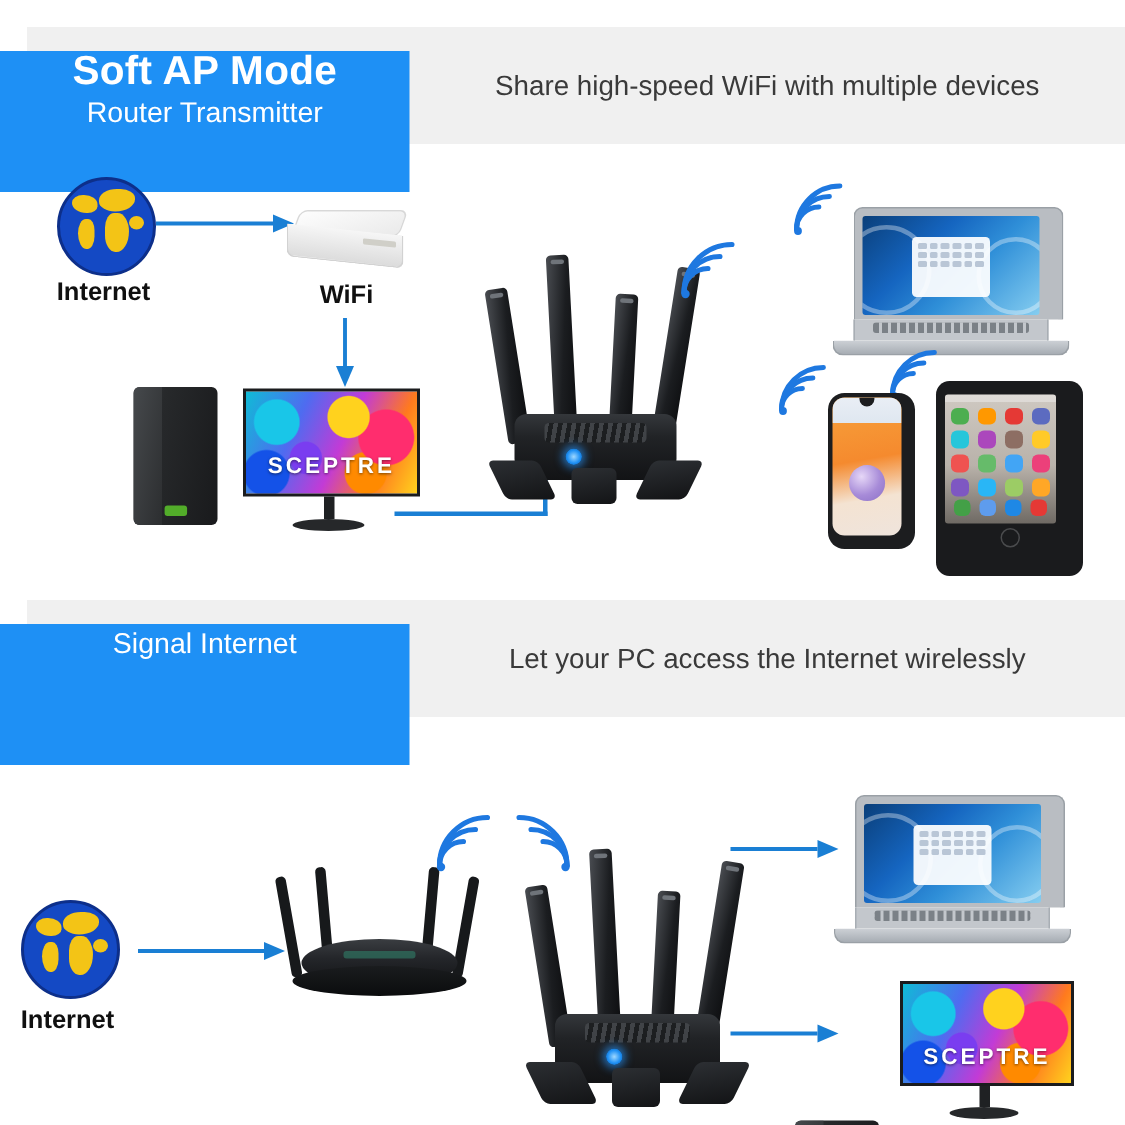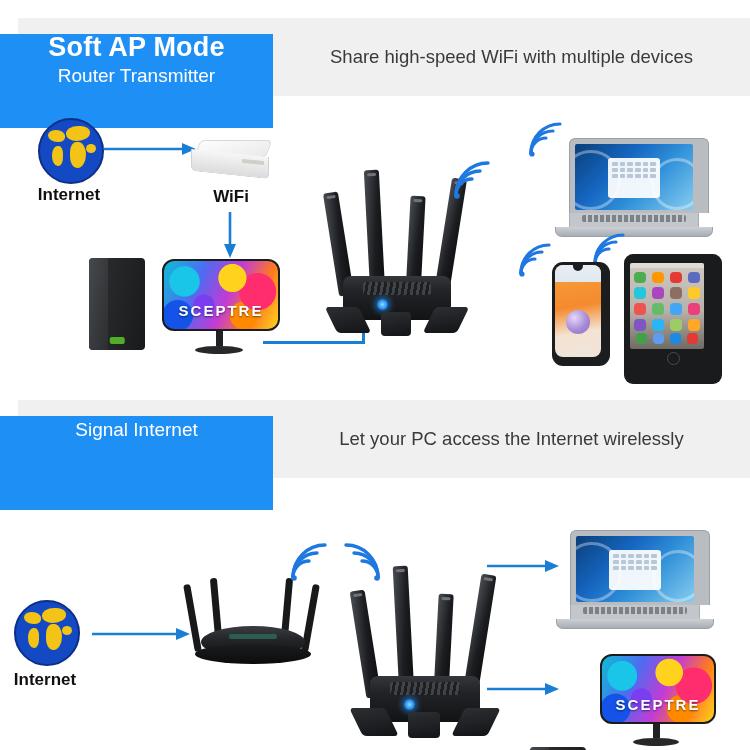--- a/index.html
+++ b/index.html
@@ -67,21 +67,21 @@
   .tower{
     background:linear-gradient(100deg,#3a3d40 0%,#27292b 30%,#191a1c 100%);
     border-radius:4px;position:relative;overflow:hidden;
   }
   .tower .side{position:absolute;left:0;top:0;bottom:0;width:34%;
     background:linear-gradient(100deg,#46494c,#2c2e30);}
   .tower .logo{position:absolute;bottom:7%;left:50%;transform:translateX(-50%);
     width:26%;height:7%;background:#57b82a;border-radius:2px;opacity:.92;}
 
   
-  .mon-screen{position:relative;overflow:hidden;border-radius:12px;
+  .mon-screen{position:relative;overflow:hidden;border-radius:0;
     background:
       radial-gradient(circle at 18% 30%, #19c6e8 0 14%, transparent 15%),
       radial-gradient(circle at 35% 65%, #7a3df0 0 12%, transparent 13%),
       radial-gradient(circle at 60% 25%, #ffd21e 0 16%, transparent 17%),
       radial-gradient(circle at 82% 45%, #ff2d6e 0 18%, transparent 19%),
       radial-gradient(circle at 70% 80%, #ff8a00 0 14%, transparent 15%),
       radial-gradient(circle at 12% 80%, #1452e8 0 13%, transparent 14%),
       linear-gradient(115deg,#0fbcd6,#4f6bf0 30%,#c23bd6 55%,#ff7a1e 78%,#ffd21e);
     border:2px solid #1b1c1e;}
   .mon-screen .brand{

